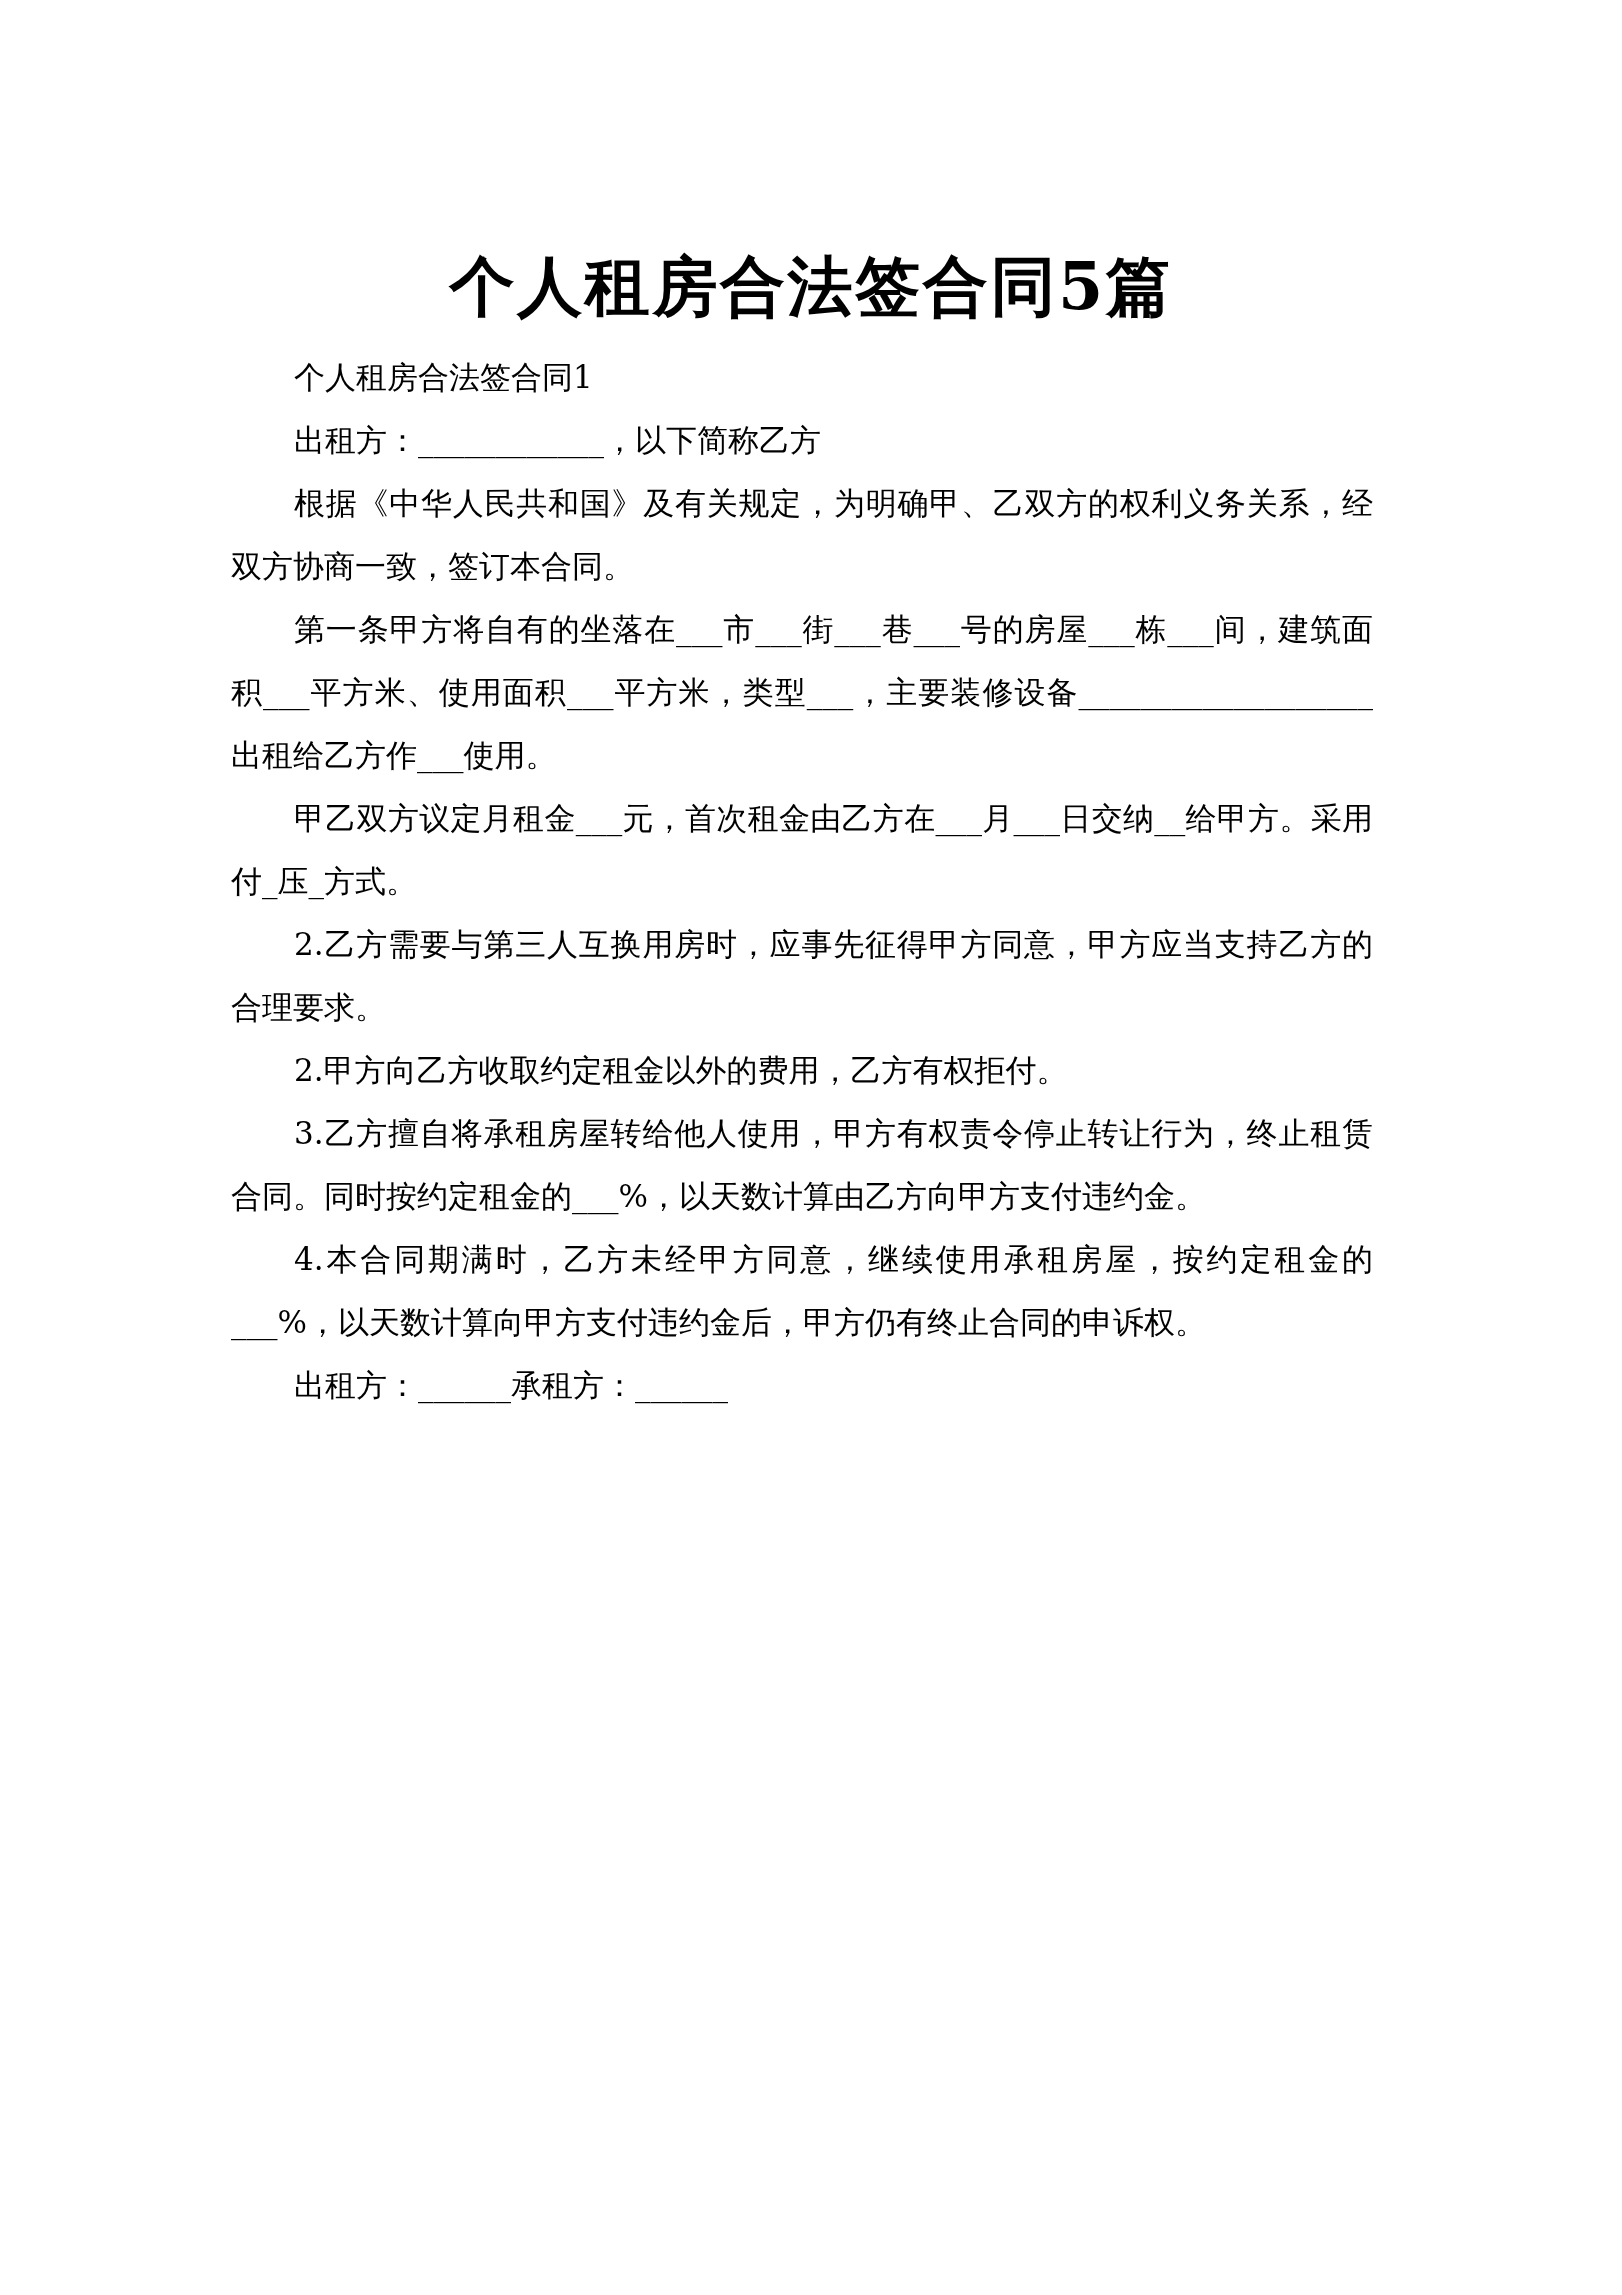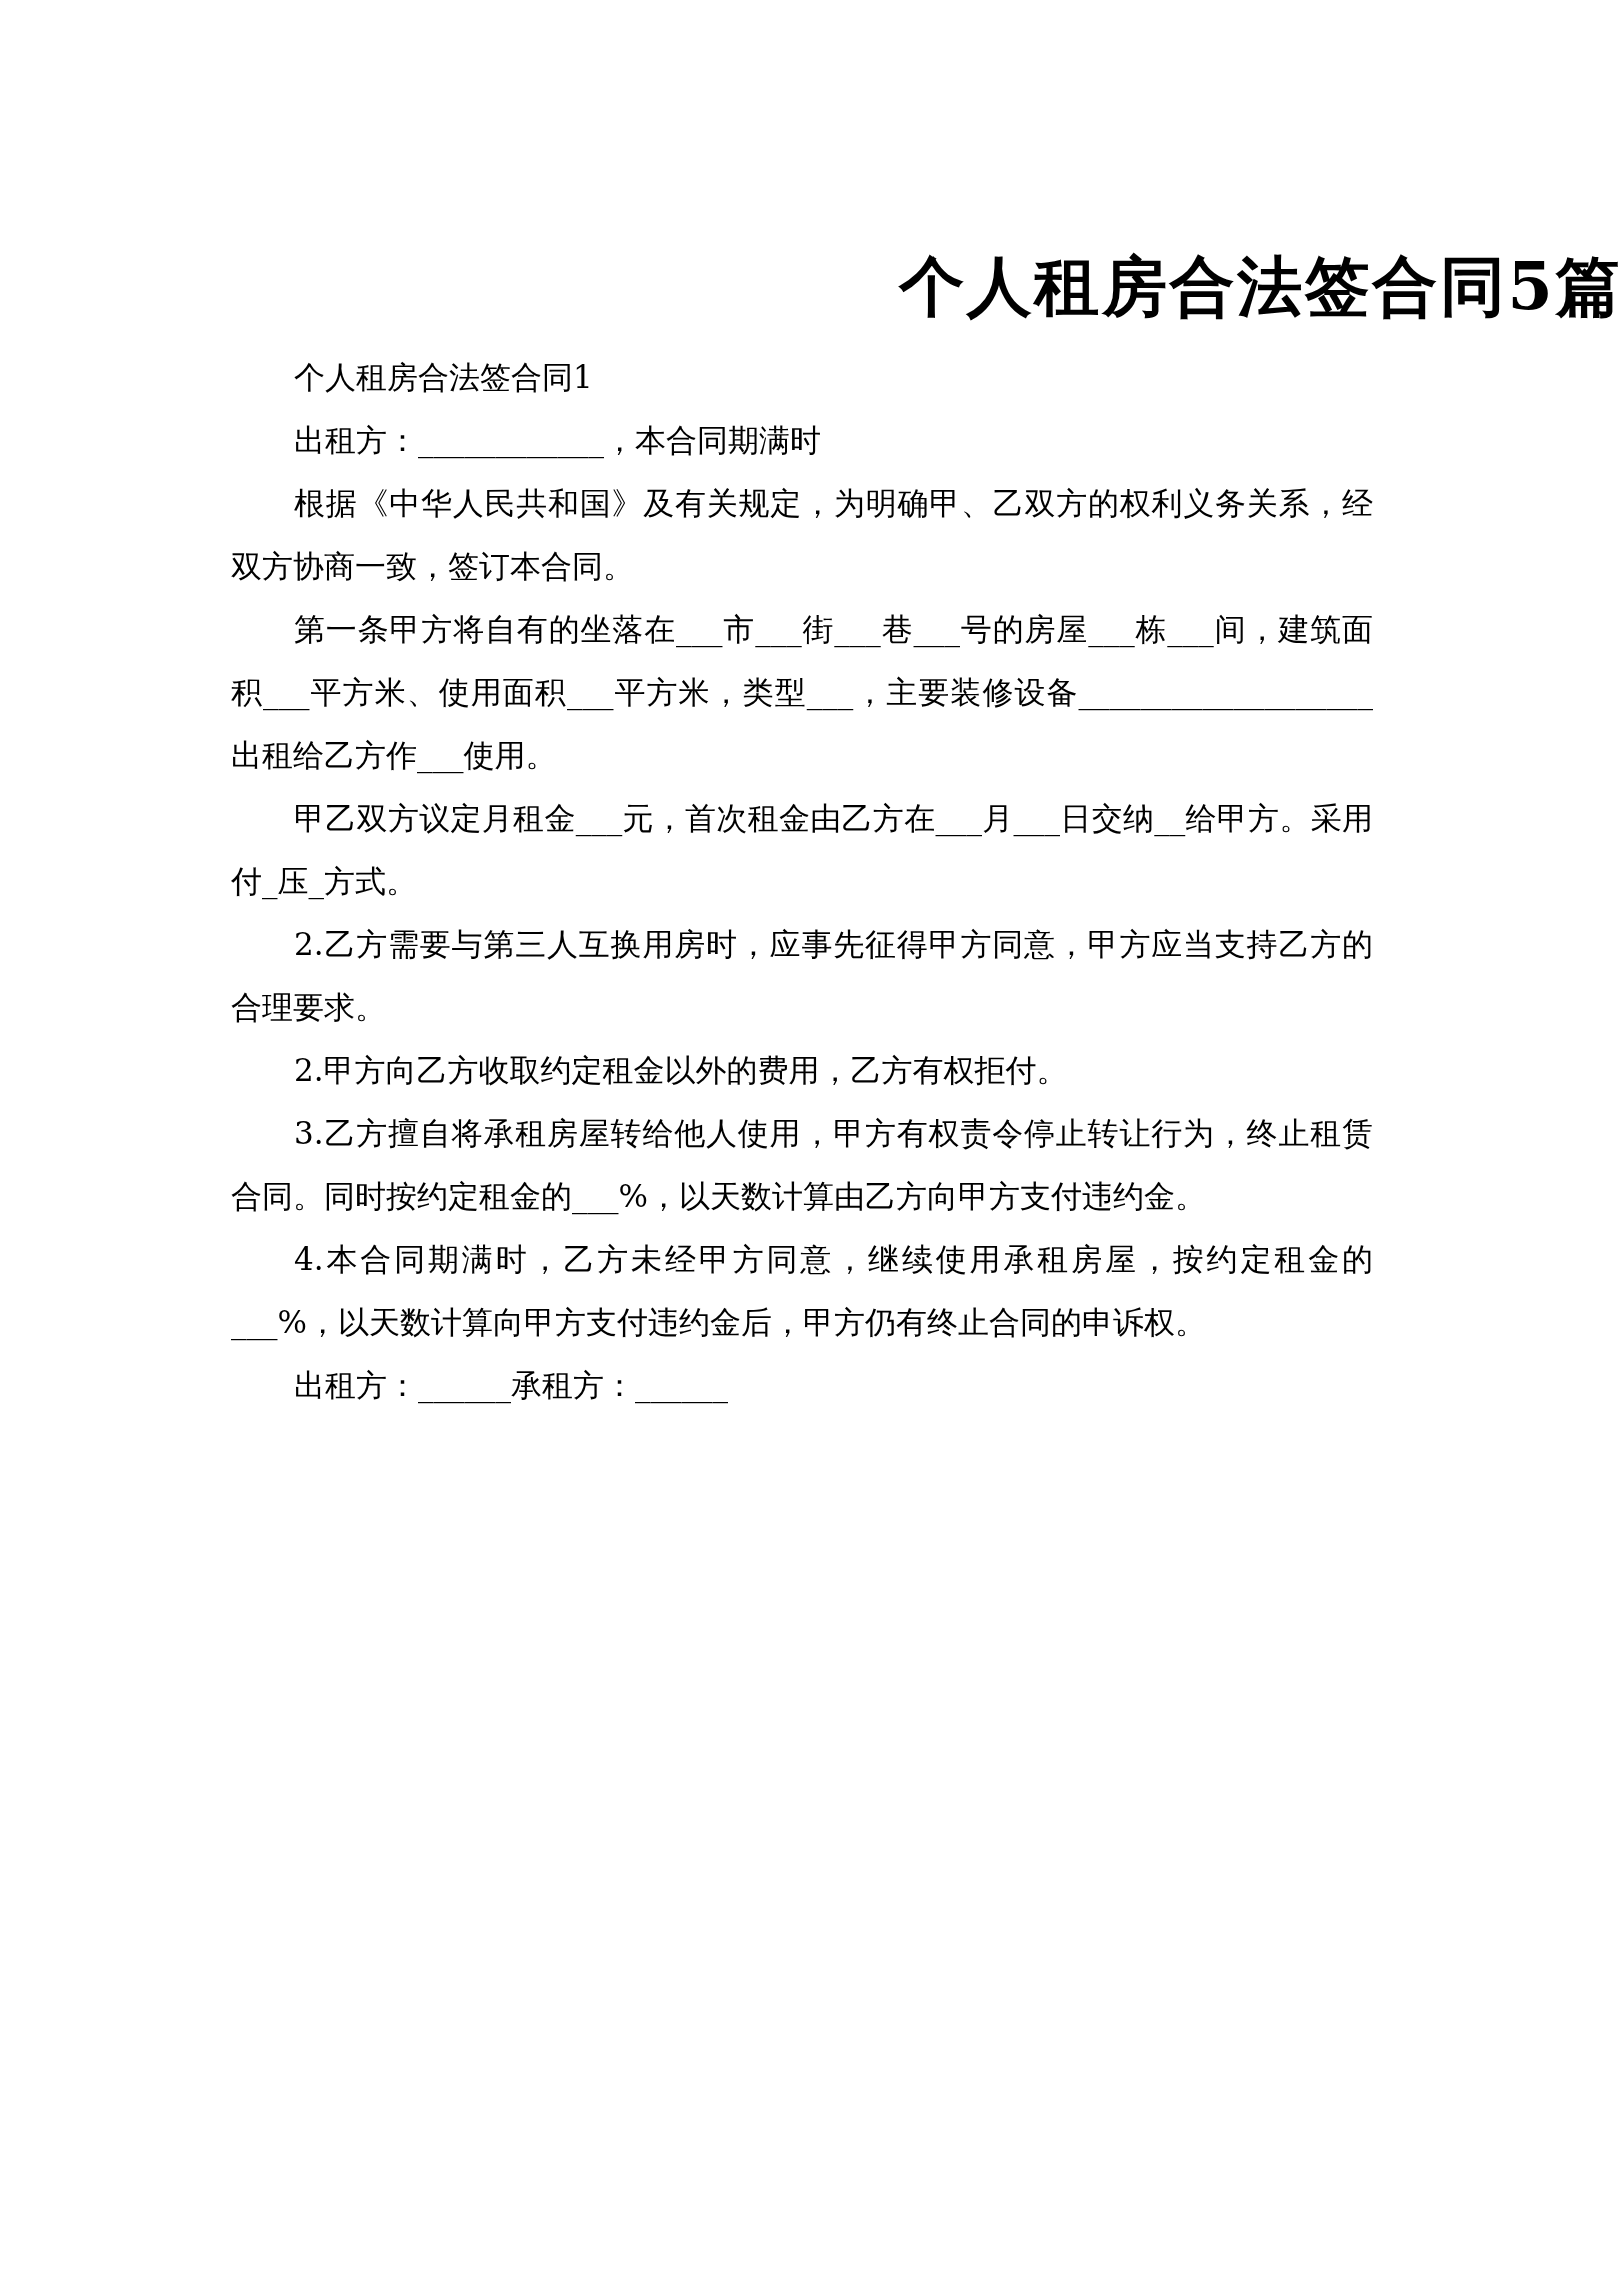--- a/index.html
+++ b/index.html
@@ -1,33 +1,33 @@
 <!DOCTYPE html>
 <html style="font-size:10.5px"><head>
 <meta charset="utf-8">
 <style>
   html, body { margin: 0; padding: 0; background: #ffffff; }
   body { width: 1623px; height: 2295px; position: relative; overflow: hidden;
          font-family: "DejaVu Serif", "Liberation Serif", serif; color: #000; }
   .page { position: absolute; left: 0; top: 0; width: 1623px; height: 2295px; background: #fff; }
-  .title { position: absolute; top: 196px; left: 0; width: 1623px; text-align: right;
+  .title { position: absolute; top: 196px; left: 0; width: 1623px; text-align: center;
            font-size: 65px; line-height: 92px; letter-spacing: 2.6px; }
   .body { position: absolute; left: 231px; top: 346px; width: 1142px; }
   .p { font-size: 31px; line-height: 63px; margin: 0; text-align: justify; }
   .p.indent { text-indent: 63px; }
 </style>
 </head>
 <body>
 
 <div class="page">
   <h1 class="title">个人租房合法签合同5篇</h1>
 
   <div class="body">
     <p class="p indent">个人租房合法签合同1</p>
-    <p class="p indent">出租方：____________，本合同期满时</p>
+    <p class="p indent">出租方：____________，以下简称乙方</p>
     <p class="p indent">根据《中华人民共和国》及有关规定，为明确甲、乙双方的权利义务关系，经双方协商一致，签订本合同。</p>
     <p class="p indent">第一条甲方将自有的坐落在___市___街___巷___号的房屋___栋___间，建筑面积___平方米、使用面积___平方米，类型___，主要装修设备___________________出租给乙方作___使用。</p>
     <p class="p indent">甲乙双方议定月租金___元，首次租金由乙方在___月___日交纳__给甲方。采用付_压_方式。</p>
     <p class="p indent">2.乙方需要与第三人互换用房时，应事先征得甲方同意，甲方应当支持乙方的合理要求。</p>
     <p class="p indent">2.甲方向乙方收取约定租金以外的费用，乙方有权拒付。</p>
     <p class="p indent">3.乙方擅自将承租房屋转给他人使用，甲方有权责令停止转让行为，终止租赁合同。同时按约定租金的___%，以天数计算由乙方向甲方支付违约金。</p>
     <p class="p indent">4.本合同期满时，乙方未经甲方同意，继续使用承租房屋，按约定租金的___%，以天数计算向甲方支付违约金后，甲方仍有终止合同的申诉权。</p>
     <p class="p indent">出租方：______承租方：______</p>
   </div>
 </div>

